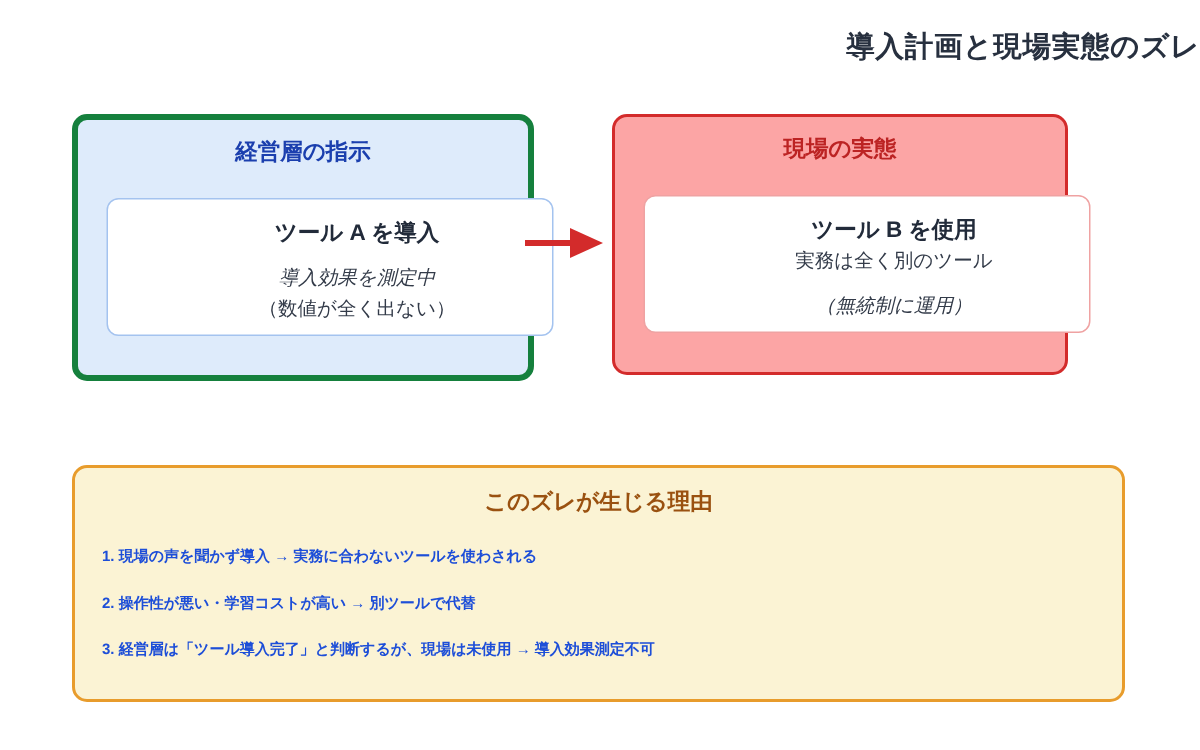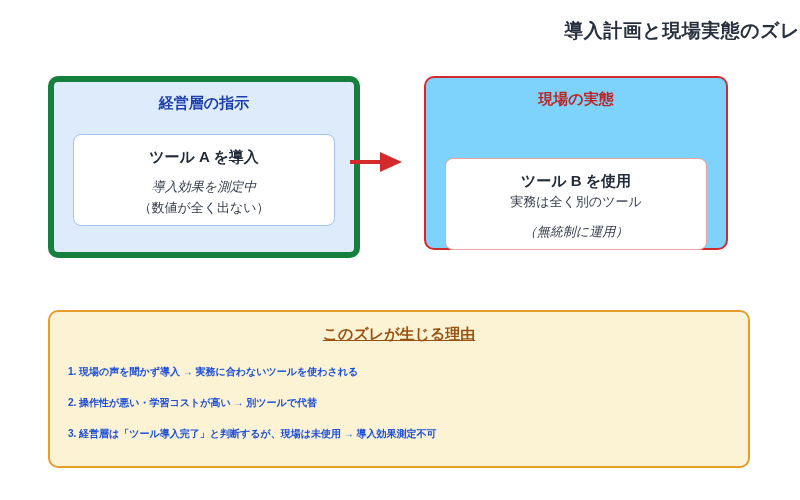--- a/index.html
+++ b/index.html
@@ -31,25 +31,25 @@
     position: absolute;
     top: 76px;
     width: 300px;
     height: 170px;
     border-radius: 10px;
     box-sizing: content-box;
   }
   .group-box.blue {
     left: 48px;
     background: #deebfb;
-    border: 6px solid #15803d;
+    border: 4px solid #15803d;
   }
   .group-box.red {
-    left: 424px;
-    background: #7dd3fc;
+    left: 408px;
+    background: #fca5a5;
     border: 2px solid #d32b2b;
   }
   .group-header {
     position: absolute;
     top: 12px;
     left: 0;
     width: 100%;
     text-align: center;
     font-size: 15px;
     font-weight: 700;
@@ -58,23 +58,24 @@
   .group-box.red  .group-header { color: #bc2323; }
   .inner-card {
     position: absolute;
     left: 19px;
     top: 52px;
     width: 260px;
     height: 90px;
     background: #ffffff;
     border-radius: 8px;
     text-align: center;
+    padding-left: 36px;
   }
   .group-box.blue .inner-card { border: 1.5px solid #a4c3ef; }
-  .group-box.red  .inner-card { border: 1.5px solid #efa2a2; margin-top: 28px; }
+  .group-box.red  .inner-card { border: 1.5px solid #efa2a2; }
   .card-title {
     margin-top: 13px;
     font-size: 15px;
     font-weight: 700;
     color: #222b3a;
   }
   .card-line {
     font-size: 13px;
     color: #333b49;
     line-height: 21px;
@@ -99,21 +100,20 @@
   }
   .reason-header {
     position: absolute;
     top: 13px;
     left: 0;
     width: 100%;
     text-align: center;
     font-size: 15px;
     font-weight: 700;
     color: #9a5110;
-    text-decoration: underline;
   }
   .reason-list {
     position: absolute;
     top: 44px;
     left: 18px;
     right: 18px;
   }
   .reason-item {
     font-size: 10px;
     font-weight: 700;

